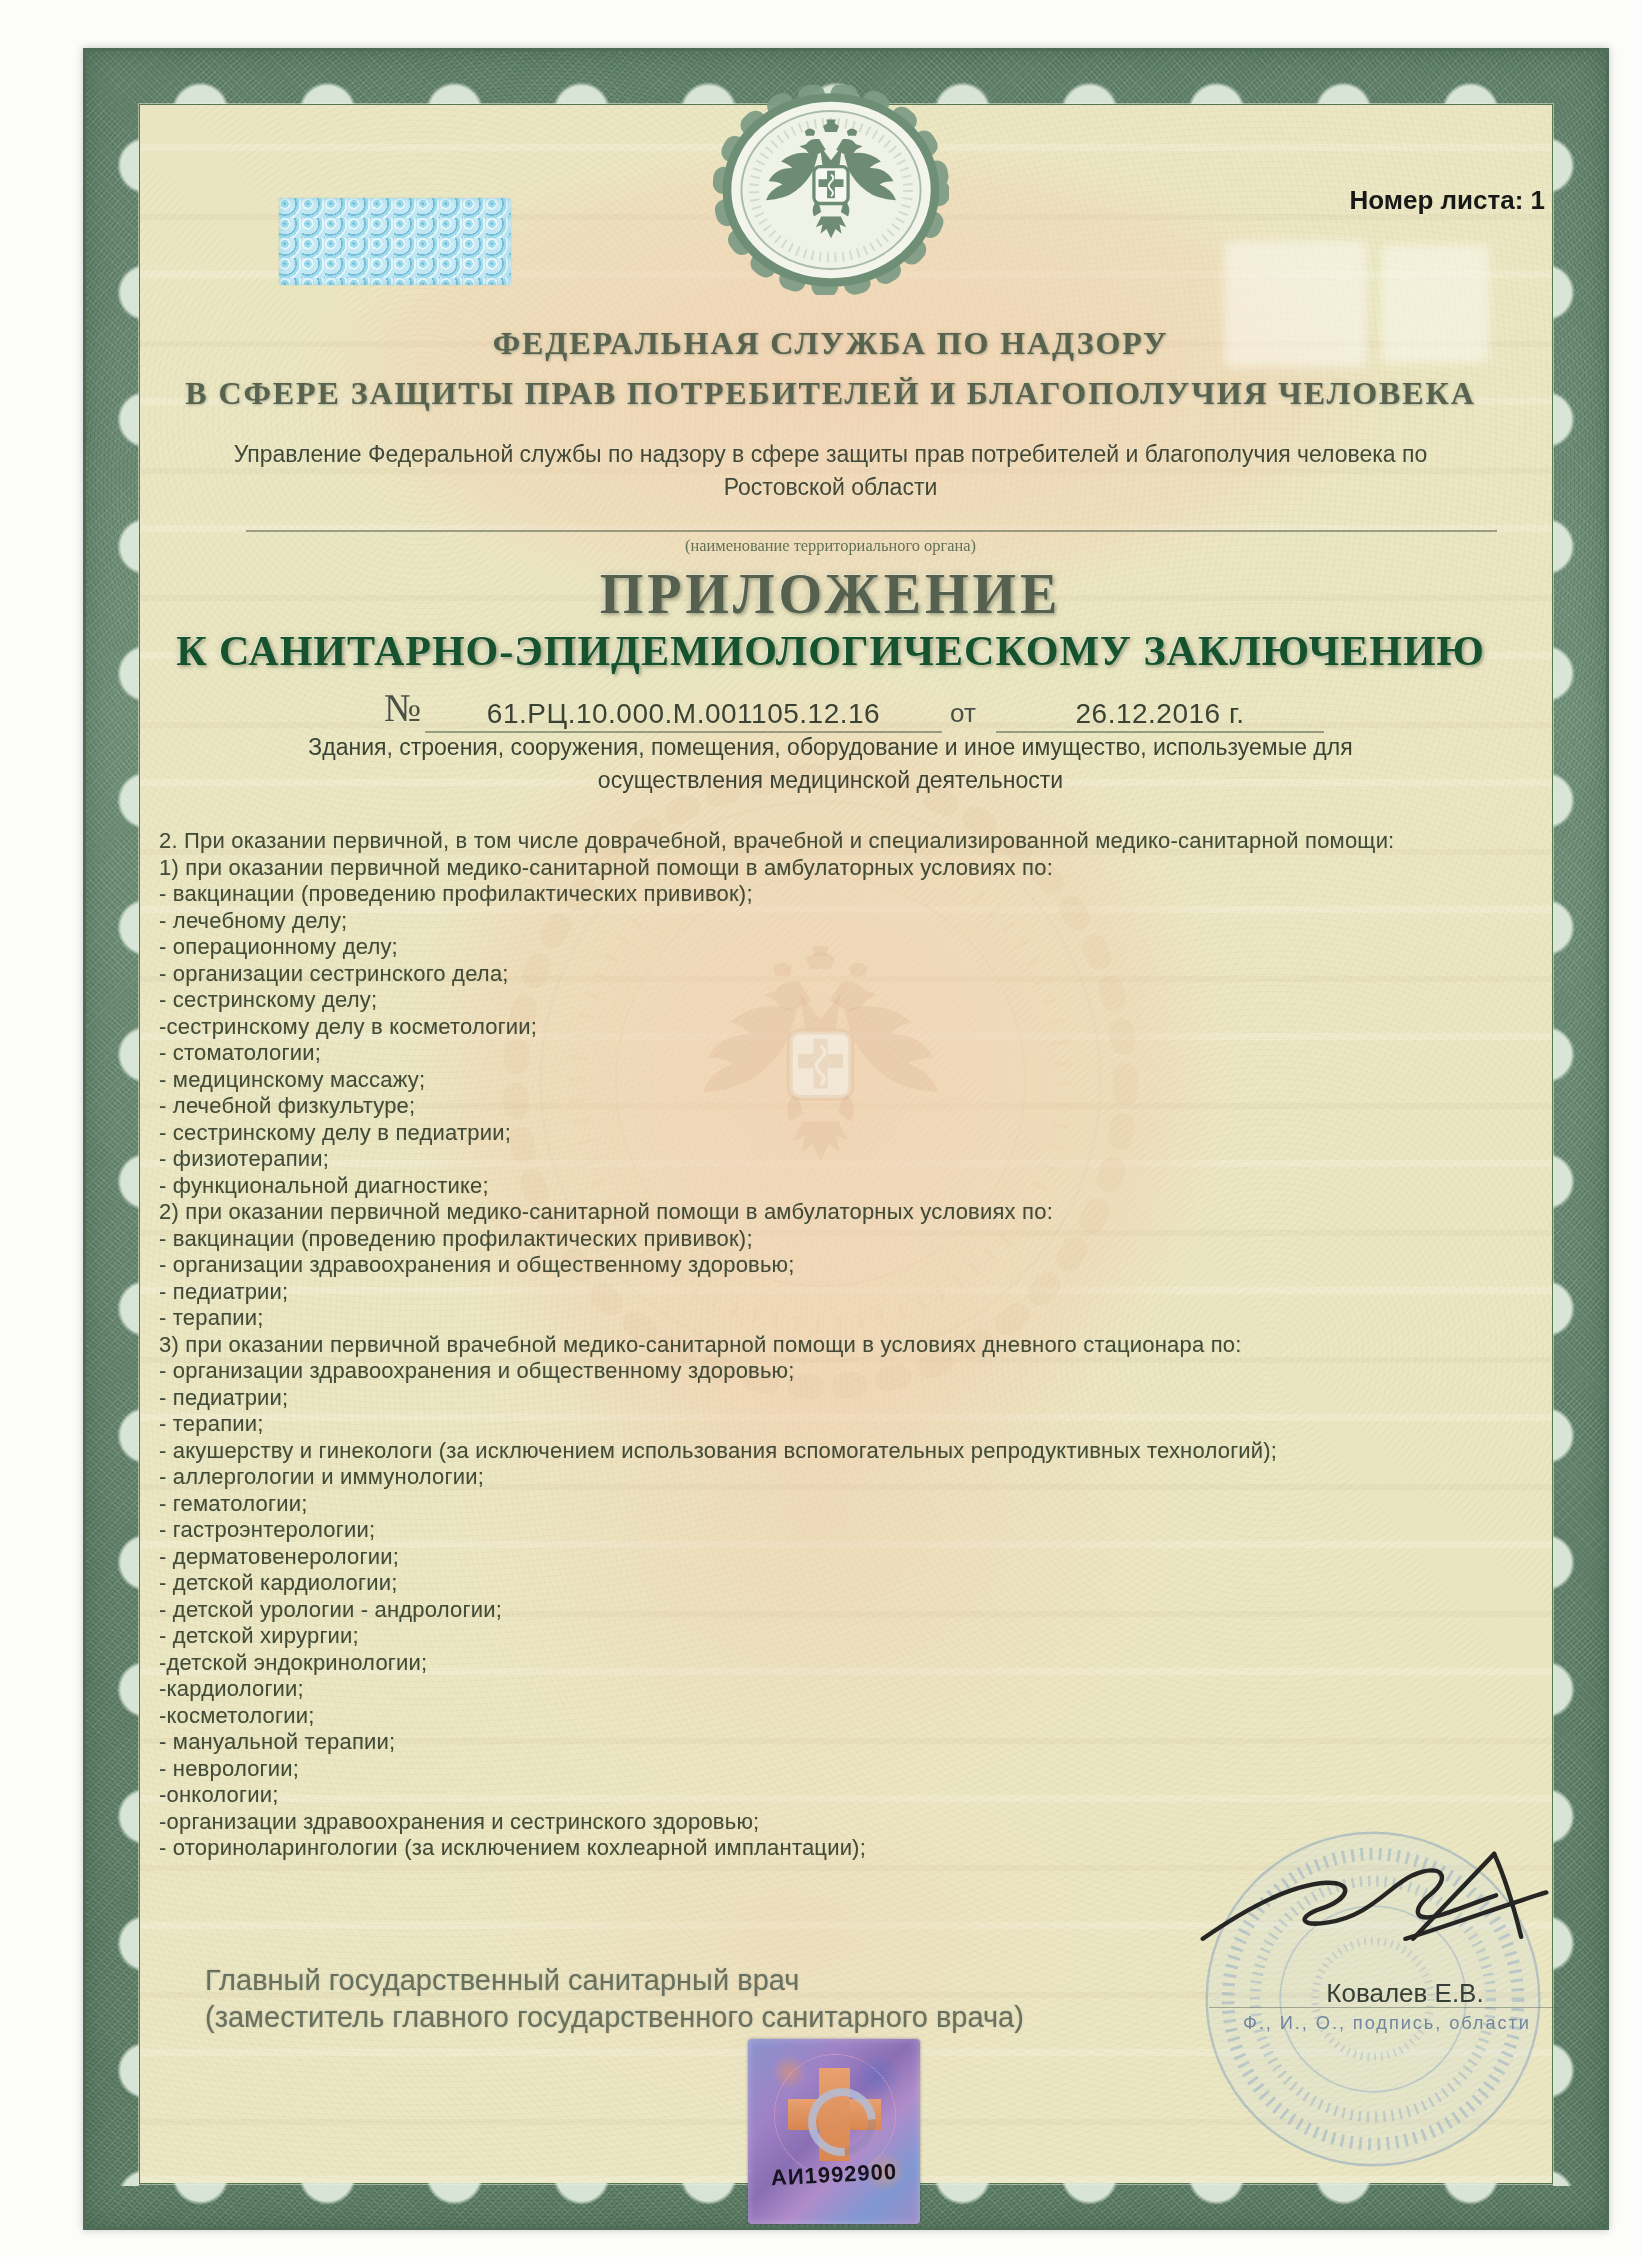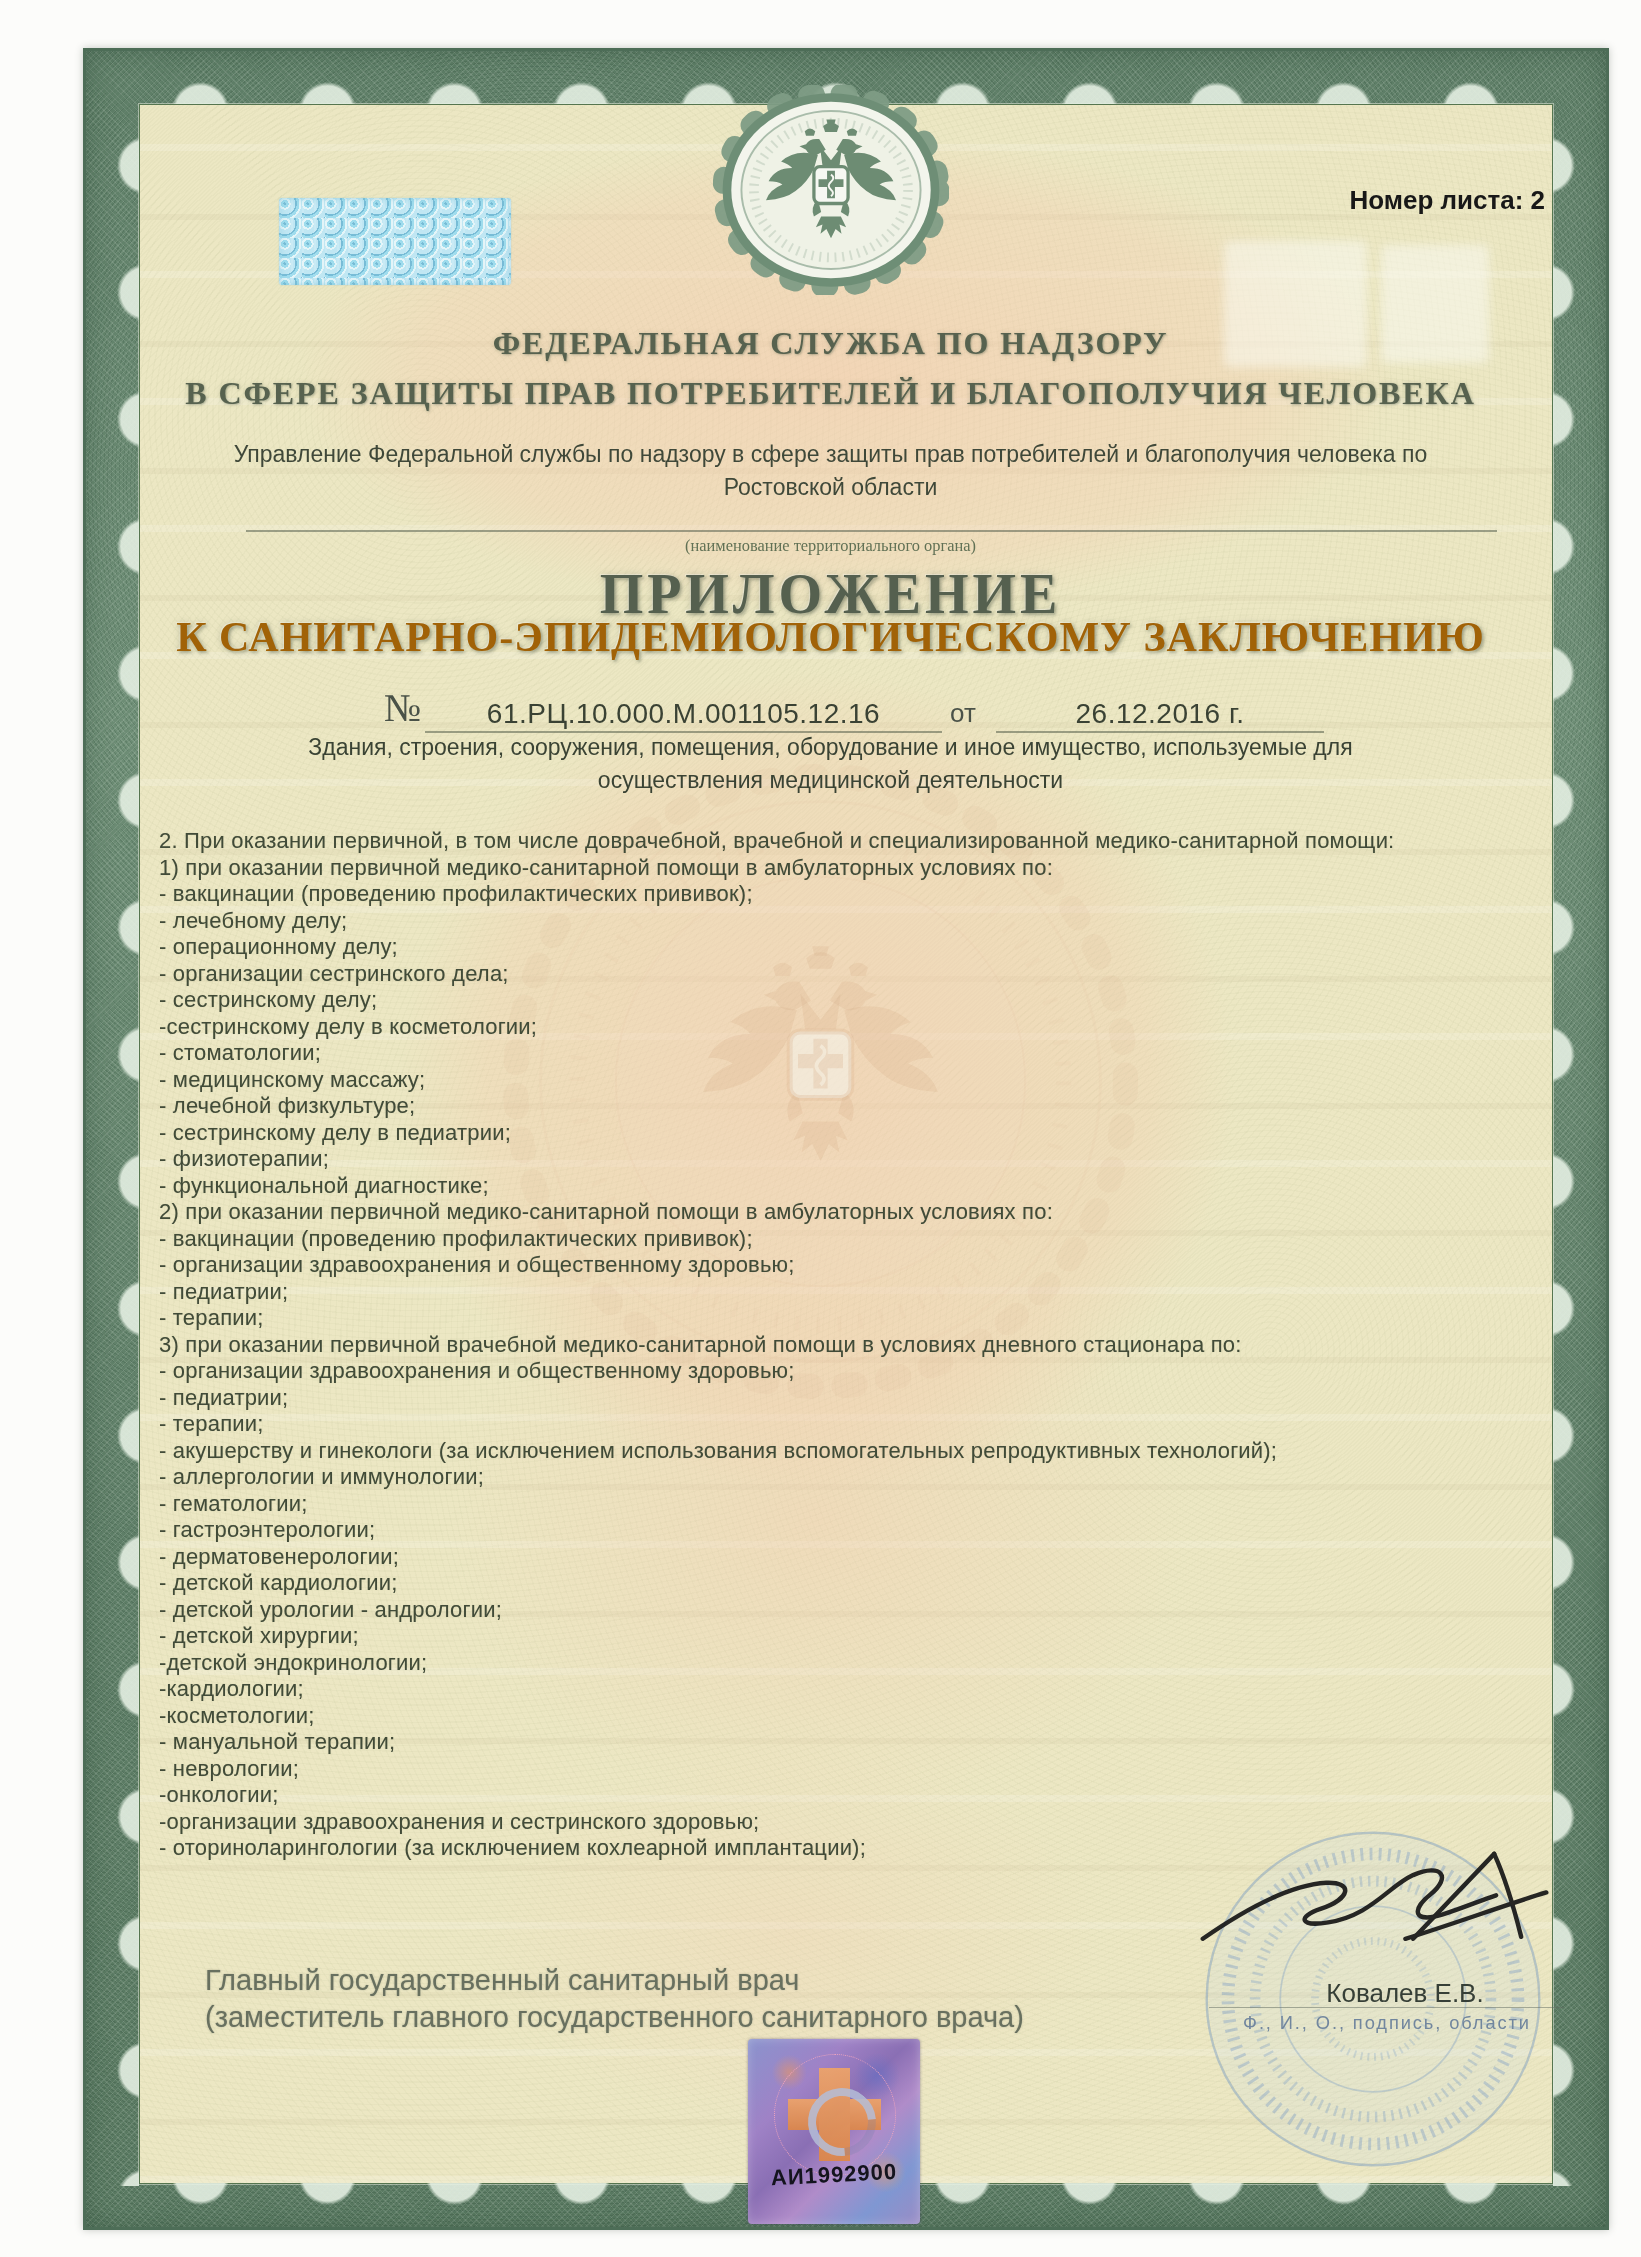--- a/index.html
+++ b/index.html
@@ -59,21 +59,21 @@
   .sheetnum{left:1159px;top:186px;width:386px;text-align:right;
     font:bold 26px/29px "Liberation Sans",sans-serif;color:#181818;}
   .agency{top:319px;font:bold 32px/48px "Liberation Serif",serif;color:#57624f;letter-spacing:1.9px;
     text-shadow:1px 1px 1.9px rgba(90,100,80,.35), 0 0 4.8px rgba(120,130,100,.25);}
   .org{top:439px;font:23px/31px "Liberation Sans",sans-serif;color:#3f4839;}
   .rule{position:absolute;height:1.9px;background:rgba(85,95,75,.55);}
   .rule-org{left:246px;top:530px;width:1251px;}
   .orgcap{top:535px;font:16.4px/21px "Liberation Serif",serif;color:#617155;}
   .title1{top:564px;font:bold 56px/60px "Liberation Serif",serif;color:#55604f;letter-spacing:3.9px;
     text-shadow:1.9px 1.9px 2.9px rgba(90,100,80,.4), -1px -1px 1px rgba(255,255,255,.35), 0 0 7.7px rgba(90,100,80,.3);}
-  .title2{top:612px;font:bold 42px/50px "Liberation Serif",serif;color:#a16207;letter-spacing:1px;
+  .title2{top:626px;font:bold 42px/50px "Liberation Serif",serif;color:#14532d;letter-spacing:1px;
     text-shadow:1.9px 1.9px 2.9px rgba(90,100,80,.4), -1px -1px 1px rgba(255,255,255,.35), 0 0 7.7px rgba(90,100,80,.3);}
   .nosign{left:384px;top:687px;font:39px/42px "Liberation Serif",serif;color:#4a5248;}
   .numval{left:425px;top:697px;width:517px;text-align:center;
     font:28px/33px "Liberation Sans",sans-serif;color:#3a4234;letter-spacing:0.5px;}
   .rule-num1{left:425px;top:731px;width:517px;}
   .otlbl{left:950px;top:697px;font:26px/33px "Liberation Sans",sans-serif;color:#4a5248;}
   .dateval{left:996px;top:697px;width:328px;text-align:center;
     font:28px/33px "Liberation Sans",sans-serif;color:#3a4234;letter-spacing:0.5px;}
   .rule-num2{left:996px;top:731px;width:328px;}
   .subject{top:731px;font:23px/33px "Liberation Sans",sans-serif;color:#3a4334;}
@@ -165,21 +165,21 @@
   <svg class="emblem" viewBox="0 0 244 218">
     <ellipse cx="122" cy="109" rx="112" ry="100" fill="none" stroke="#7e9c85" stroke-width="22" stroke-dasharray="6 28" stroke-linecap="round" opacity=".95"></ellipse>
     <ellipse cx="122" cy="109" rx="108" ry="96" fill="#f3f5ec" stroke="#6e8e76" stroke-width="9"></ellipse>
     <ellipse cx="122" cy="109" rx="93" ry="82" fill="#eff2e6" stroke="rgba(110,142,118,.55)" stroke-width="2"></ellipse>
     <ellipse cx="122" cy="109" rx="80" ry="70" fill="none" stroke="rgba(110,142,118,.22)" stroke-width="10" stroke-dasharray="2 6"></ellipse>
     <use href="#eagle" x="47" y="33" width="150" height="150" style="color:#6d8c73"></use>
   </svg>
 
   <div class="holo-t"></div>
 
-  <div class="txt sheetnum">Номер листа: 2</div>
+  <div class="txt sheetnum">Номер листа: 1</div>
 
   <div class="txt center agency" style="top:319px">ФЕДЕРАЛЬНАЯ СЛУЖБА ПО НАДЗОРУ</div>
   <div class="txt center org" style="top:439px">Управление Федеральной службы по надзору в сфере защиты прав потребителей и благополучия человека по</div>
 
   <div class="txt center agency" style="top:369px">В СФЕРЕ ЗАЩИТЫ ПРАВ ПОТРЕБИТЕЛЕЙ И БЛАГОПОЛУЧИЯ ЧЕЛОВЕКА</div>
   <div class="txt center org" style="top:472px">Ростовской области</div>
   <div class="rule rule-org"></div>
   <div class="txt center orgcap">(наименование территориального органа)</div>
 
   <div class="txt center title1">ПРИЛОЖЕНИЕ</div>

